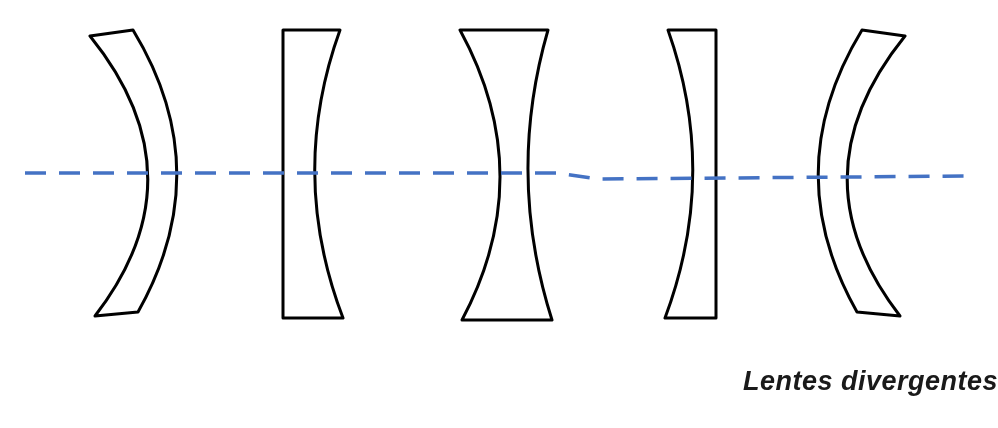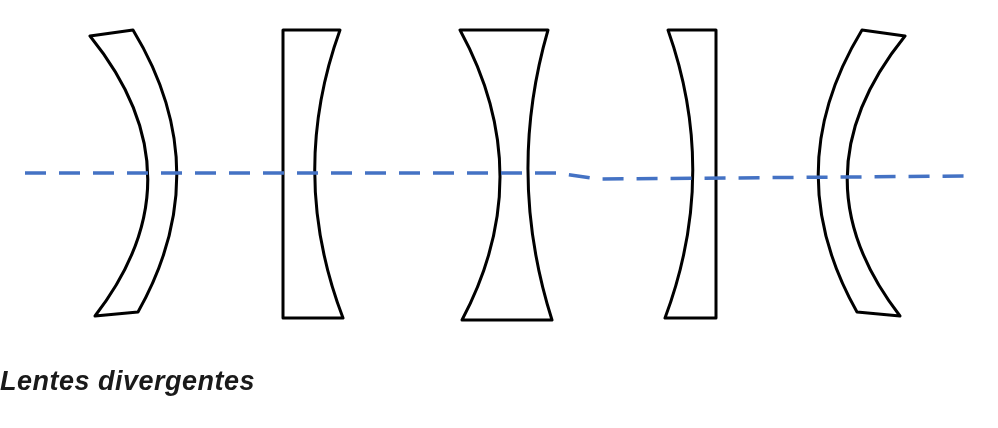--- a/index.html
+++ b/index.html
@@ -21,21 +21,21 @@
     left: 0;
     width: 998px;
     height: 428px;
     display: block;
   }
   .caption {
     position: absolute;
     left: 0;
     top: 366px;
     width: 998px;
-    text-align: left;
+    text-align: right;
     font-family: "Liberation Sans", sans-serif;
     font-style: italic;
     font-weight: 700;
     font-size: 27px;
     letter-spacing: 0.5px;
     color: #1a1a1a;
     user-select: none;
   }
   .lens {
     fill: #ffffff;

